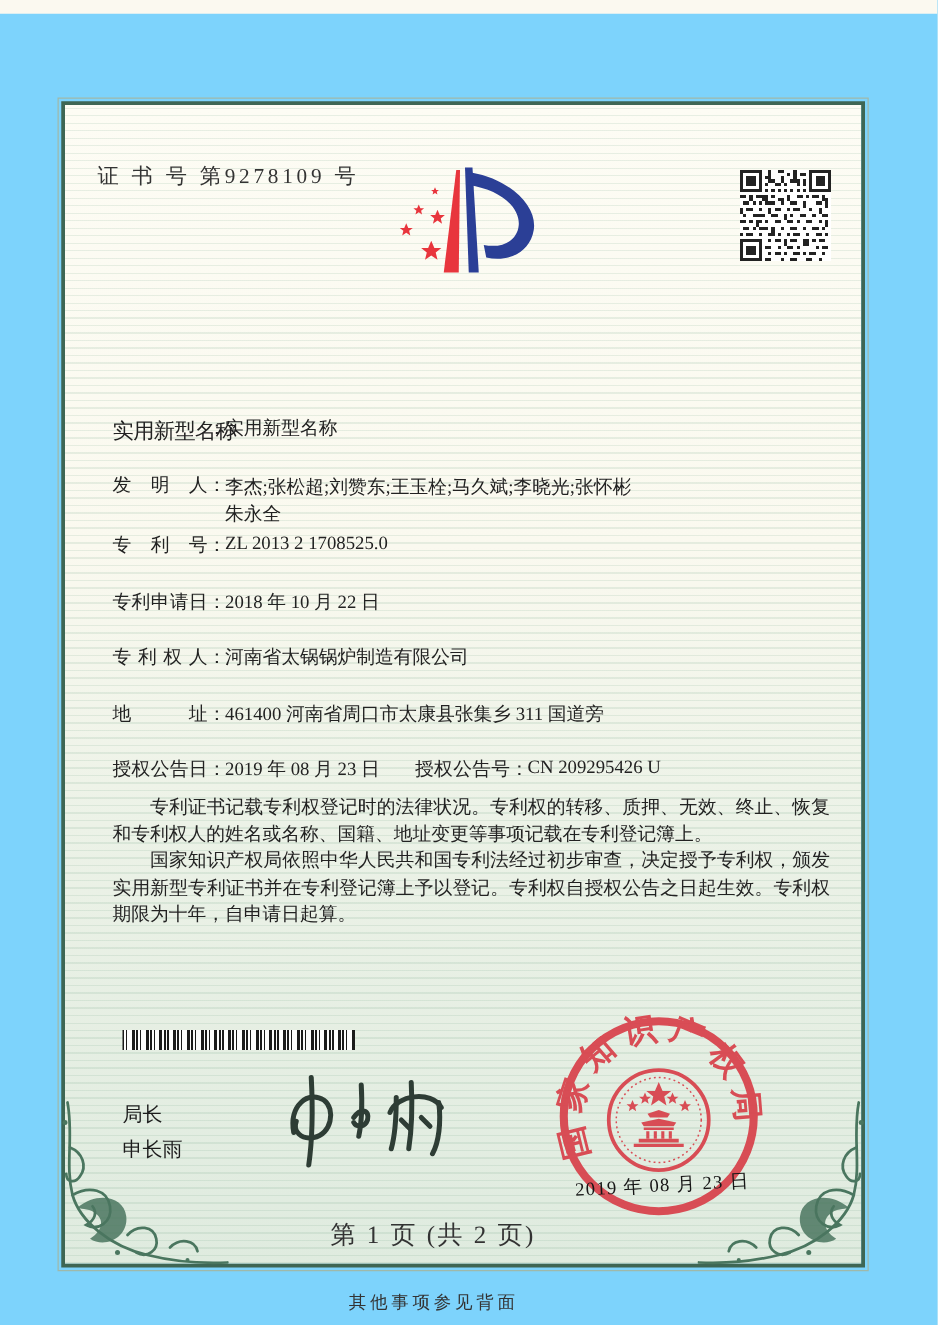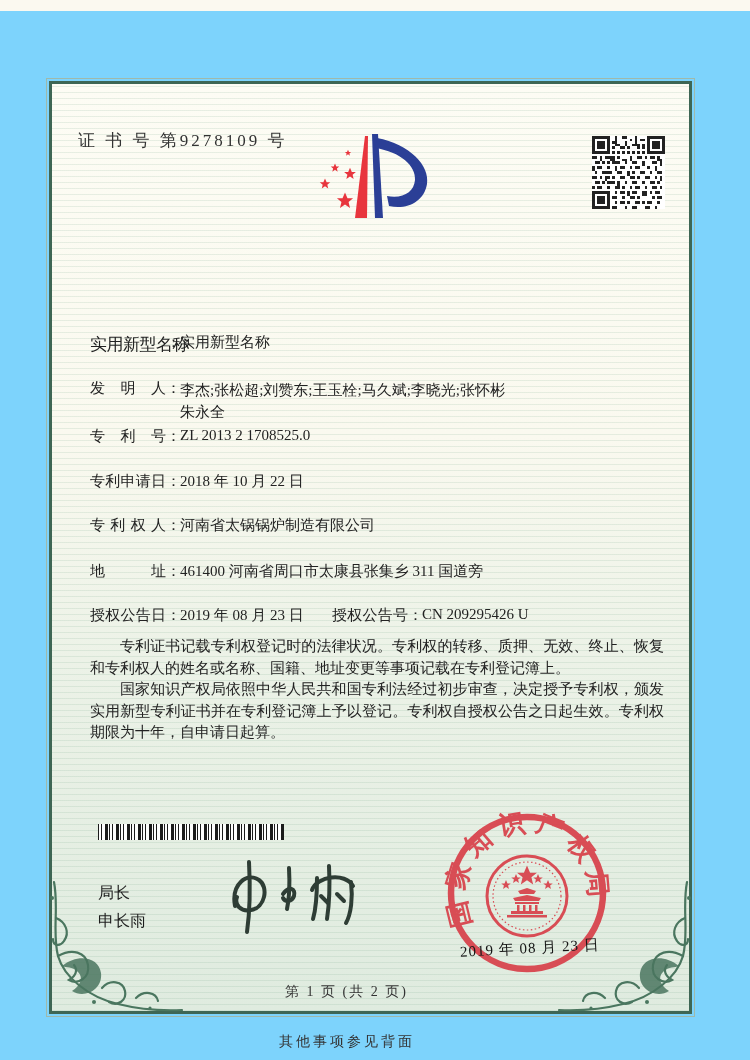--- a/index.html
+++ b/index.html
@@ -46,21 +46,21 @@
     background-image:repeating-linear-gradient(90deg,
       #1b1b1b 0px,#1b1b1b 1.5px,#fdfdfd 1.5px,#fdfdfd 3px,
       #1b1b1b 3px,#1b1b1b 4px,#fdfdfd 4px,#fdfdfd 7.5px,
       #1b1b1b 7.5px,#1b1b1b 10px,#fdfdfd 10px,#fdfdfd 11px);
   }
   .director{position:absolute;left:46px;top:795px;font-family:"Liberation Sans","DejaVu Sans",sans-serif;
     font-size:16px;color:#1c1c1c;line-height:28px;}
   .signature{position:absolute;left:165px;top:772px;}
   .seal{position:absolute;left:390px;top:724px;opacity:0.92;}
   .seal-date{position:absolute;left:408px;top:855px;font-size:15px;letter-spacing:1px;color:#161616;transform:rotate(-3deg);}
-  .page-info{position:absolute;left:0;bottom:10px;width:100%;text-align:center;font-size:14px;letter-spacing:2px;color:#333;transform:translateX(-24px);}
+  .page-info{position:absolute;left:0;bottom:10px;width:100%;text-align:center;font-size:20px;letter-spacing:2px;color:#333;transform:translateX(-24px);}
   .back-note{position:absolute;left:0;top:1022px;width:100%;text-align:center;font-size:14px;letter-spacing:3px;color:#333;transform:translateX(-28px);}
   .flourish{position:absolute;bottom:-4px;}
   .flourish.fl-left{left:-4px;}
   .flourish.fl-right{right:-4px;transform:scaleX(-1);}
   svg{display:block;}
 </style>
 </head>
 <body>
 
 <svg width="0" height="0" style="position:absolute" aria-hidden="true">

